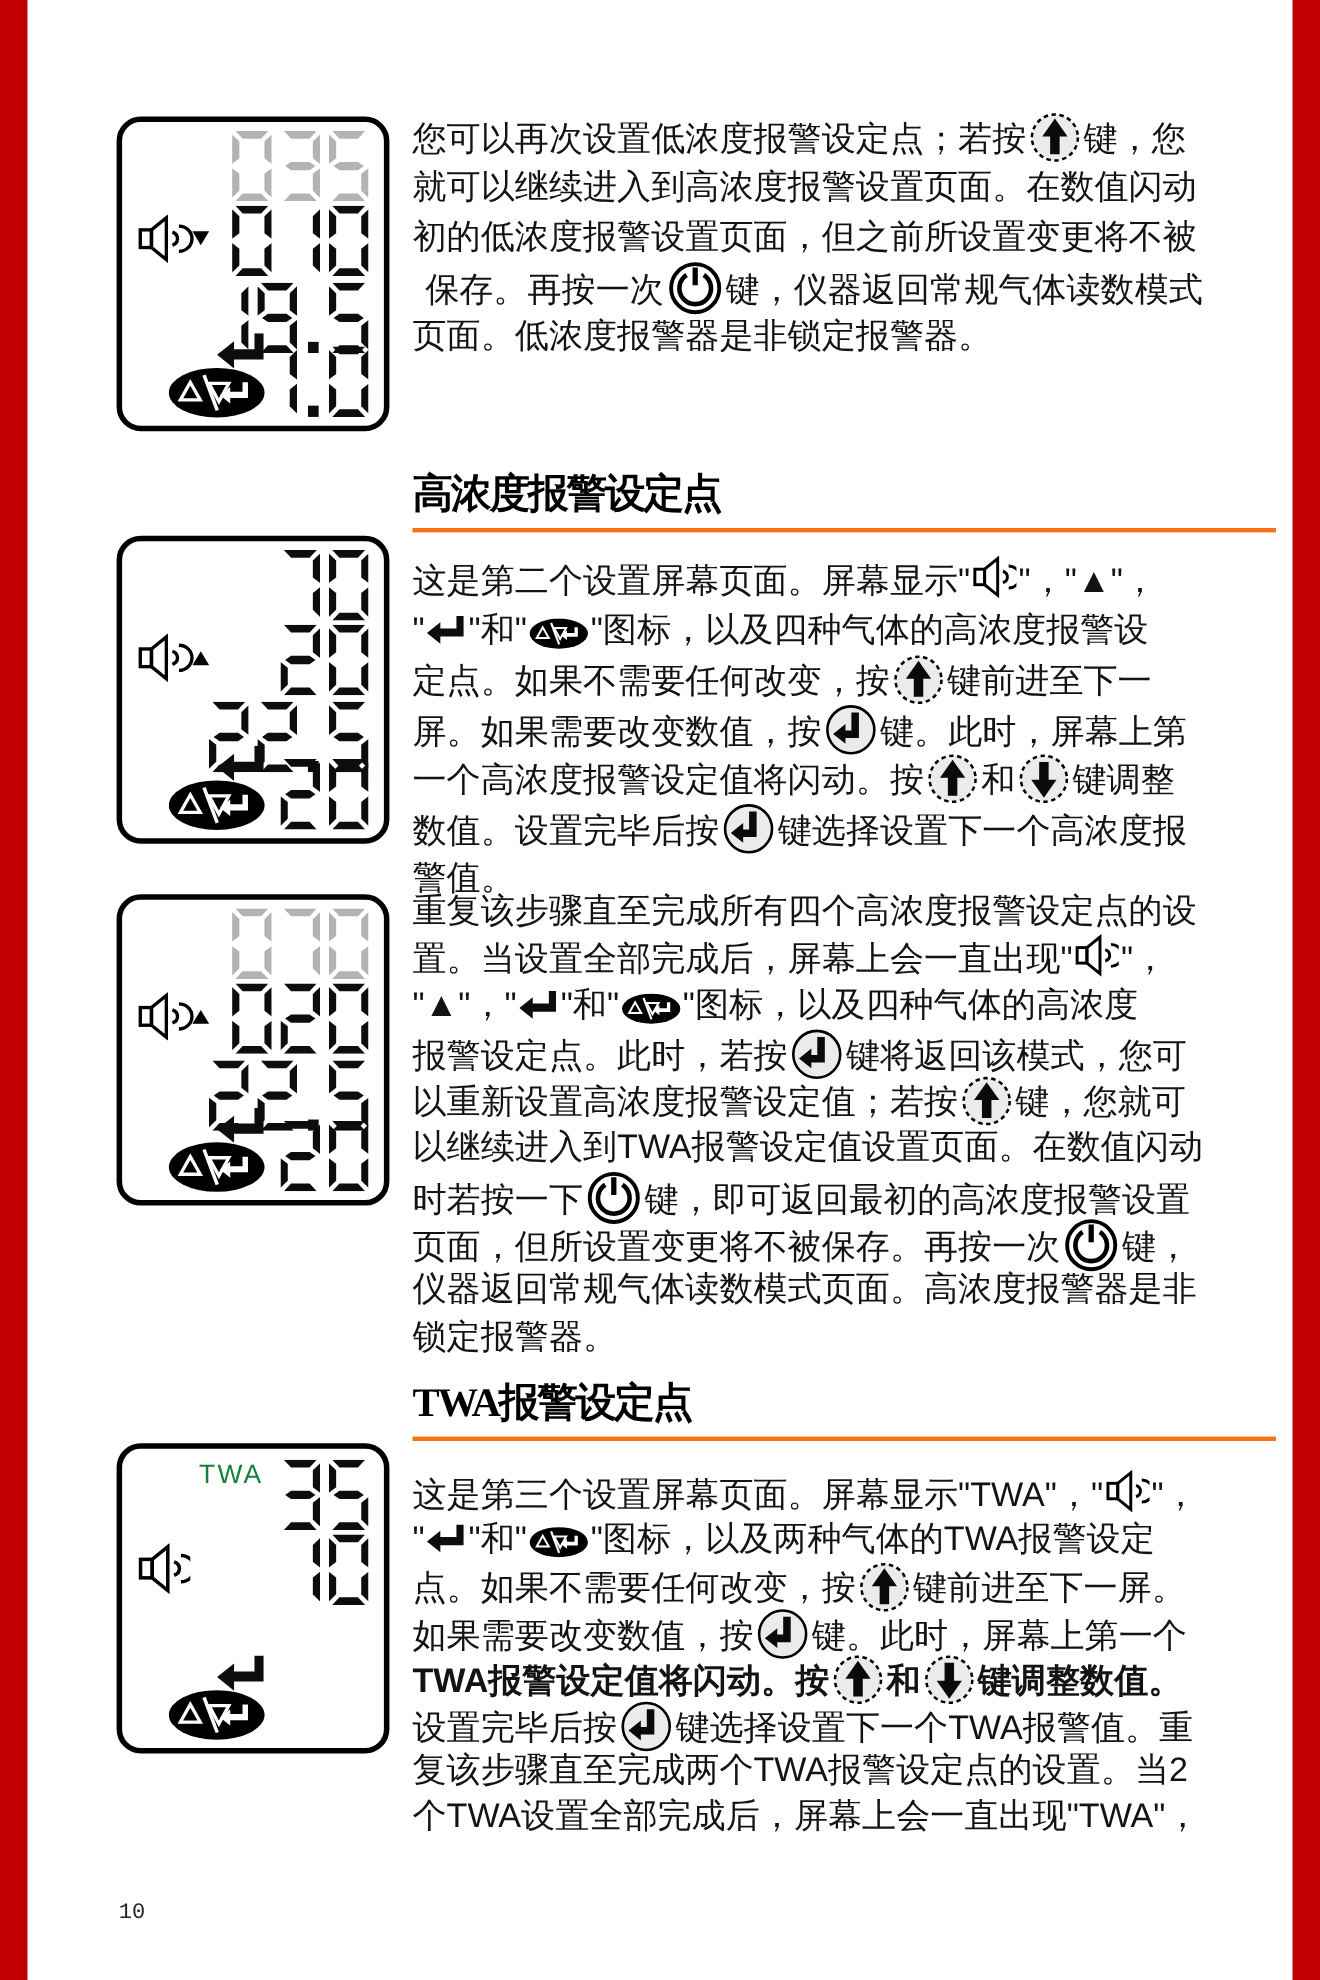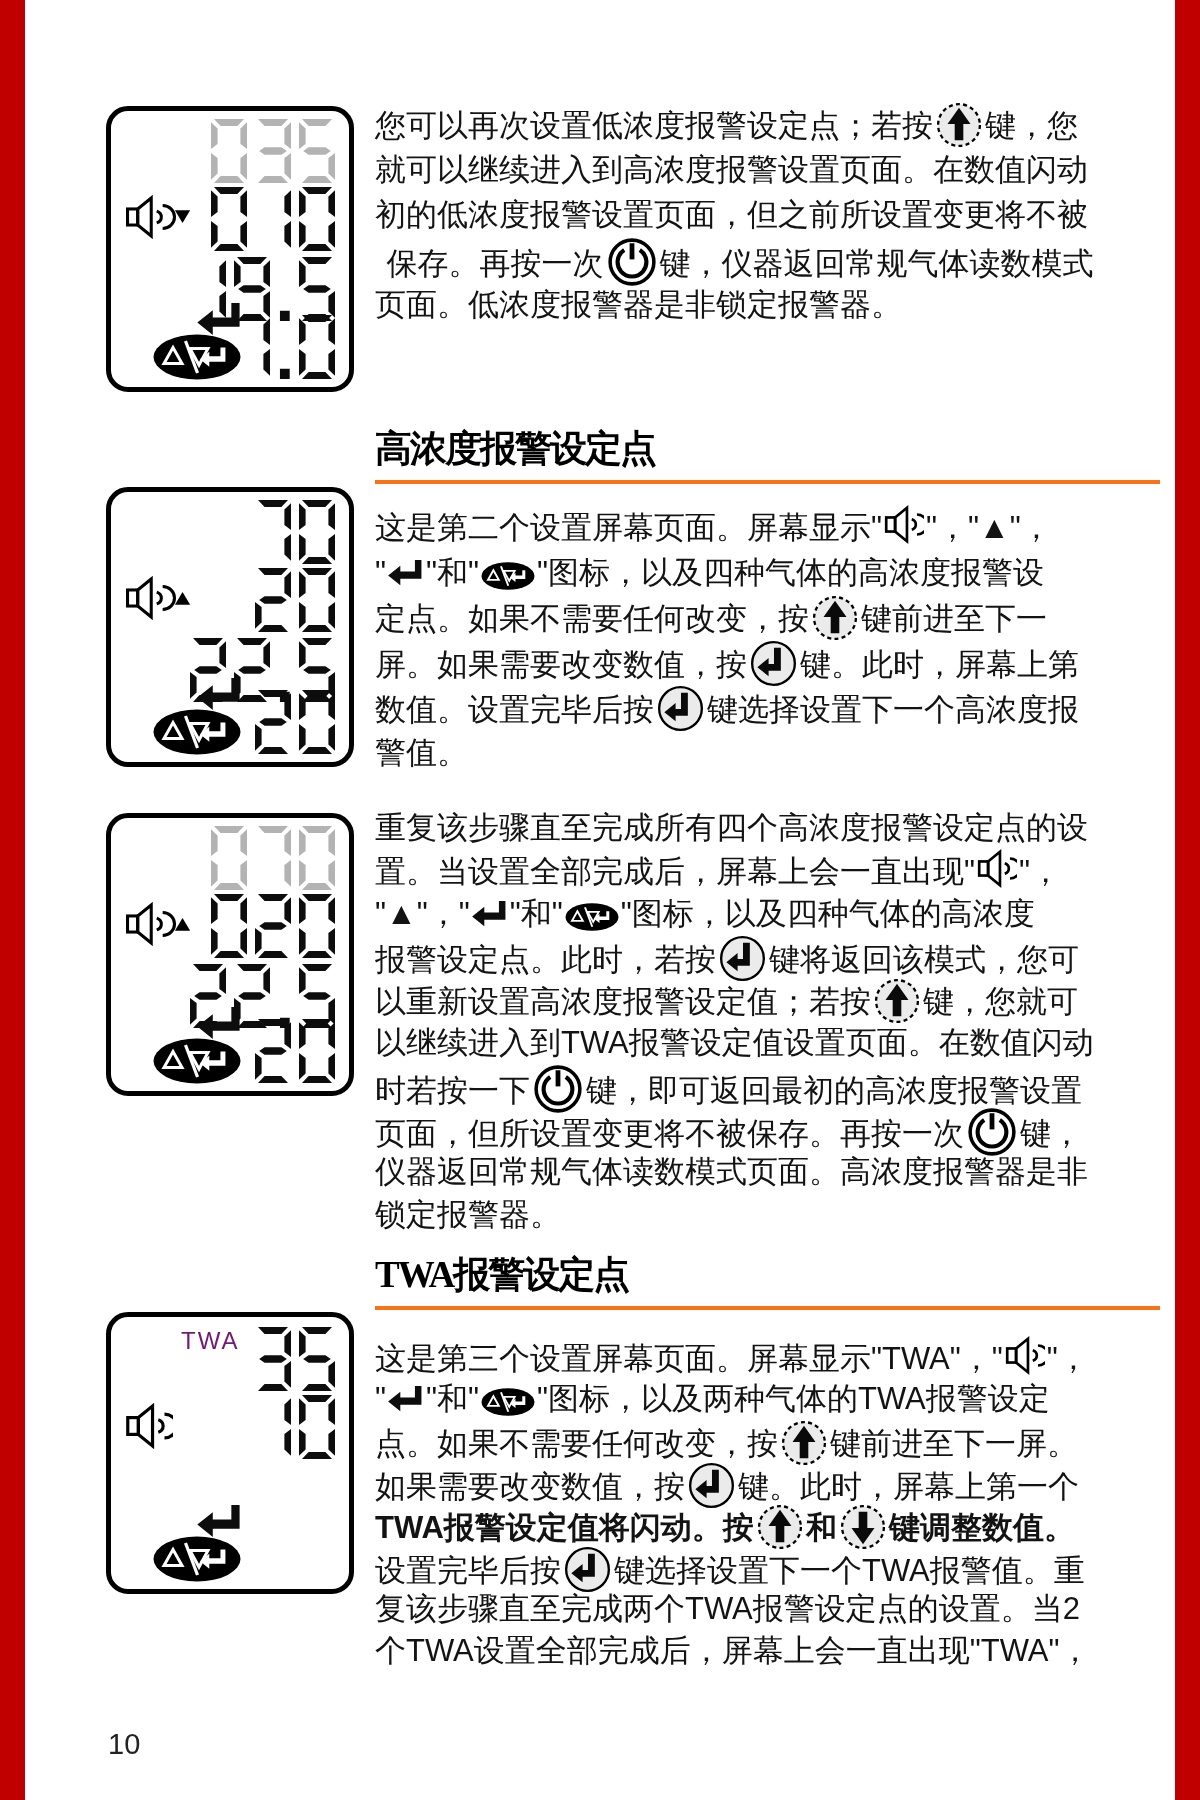--- a/index.html
+++ b/index.html
@@ -12,39 +12,39 @@
   
   .lcd{position:absolute;left:106px;width:248px;background:#fff;border:5px solid #000;
        border-radius:22px;box-sizing:border-box;}
   .lcd-row{position:absolute;right:14px;display:flex;align-items:flex-start;}
   .lcd-row svg{display:block;}
   .lcd-row .gap{margin-left:8px;}
   .r1{top:8px}.r2{top:76px}.r3{top:146px}.r4{bottom:8px}
   .lcd-twa .r1{top:10px}.lcd-twa .r2{top:78px}
   .lcd-speaker{position:absolute;left:14px;top:84px;}
   .lcd-twa .lcd-speaker{top:86px;}
-  .lcd-label{position:absolute;left:70px;top:10px;font-size:24px;letter-spacing:2px;color:#701a75;}
+  .lcd-label{position:absolute;left:70px;top:10px;font-size:24px;letter-spacing:2px;color:#15803d;}
   .lcd-cluster{position:absolute;left:42px;bottom:6px;width:136px;height:78px;}
   .cl-arrow{position:absolute;left:44px;top:0;}
   .cl-oval{position:absolute;left:0;top:31px;}
 
   
   .sec-heading{position:absolute;left:375px;width:785px;height:60px;box-sizing:border-box;
        font-family:"Liberation Serif",serif;font-weight:bold;font-size:37px;color:#000;
        border-bottom:4px solid #f97316;letter-spacing:-2px;}
   .para{position:absolute;left:375px;width:730px;}
   .tl{white-space:nowrap;font-size:31px;color:#131313;}
   .inl{display:inline-block;margin:0 3px;}
   .ik{vertical-align:-12px;}
   .pk{vertical-align:-13px;}
   .it-sp{vertical-align:-6px;margin:0 2px;}
   .it-en{vertical-align:-3px;margin:0 2px;}
   .it-ov{vertical-align:-7px;margin:0 2px;}
 
-  .page-number{position:absolute;left:108px;top:1728px;font-size:29px;color:#222;}
+  .page-number{position:absolute;left:108px;top:1728px;font-size:20px;color:#222;font-family:Liberation Mono, monospace;}
 </style>
 </head>
 <body>
 
 <div class="page">
   <div class="red-strip left" style="background: rgb(192, 0, 0);"></div>
   <div class="red-strip right" style="background: rgb(192, 0, 0);"></div>
   <div id="lcd-layer">
       <div class="lcd" style="top: 106px; height: 286px;">
         <div class="lcd-row r1">
@@ -457,20 +457,27 @@
             </g>
           </svg><span>"图标，以及四种气体的高浓度报警设</span></div>
         <div class="tl" style="height: 45px; line-height: 45px;"><span>定点。如果不需要任何改变，按</span><svg class="inl ik" width="46" height="46" viewBox="0 0 48 48">
     <circle cx="24" cy="24" r="21.8" fill="#ebebeb" stroke="#000" stroke-width="2.4" stroke-dasharray="4.2,3.4"></circle>
             <polygon points="24,6 12,23 19.5,23 19.5,40 28.5,40 28.5,23 36,23" fill="#0a0a0a"></polygon>
           </svg><span>键前进至下一</span></div>
         <div class="tl" style="height: 45px; line-height: 45px;"><span>屏。如果需要改变数值，按</span><svg class="inl ik" width="47" height="47" viewBox="0 0 48 48">
     <circle cx="24" cy="24" r="21.8" fill="#ebebeb" stroke="#000" stroke-width="2.4"></circle>
             <polygon points="24.5,8 31.5,8 31.5,31.5 19,31.5 19,37 7.5,27.8 19,18.5 19,24.5 24.5,24.5" fill="#0a0a0a"></polygon>
           </svg><span>键。此时，屏幕上第</span></div>
+        <div class="tl" style="height: 45px; line-height: 45px;"><span>一个高浓度报警设定值将闪动。按</span><svg class="inl ik" width="46" height="46" viewBox="0 0 48 48">
+    <circle cx="24" cy="24" r="21.8" fill="#ebebeb" stroke="#000" stroke-width="2.4" stroke-dasharray="4.2,3.4"></circle>
+            <polygon points="24,6 12,23 19.5,23 19.5,40 28.5,40 28.5,23 36,23" fill="#0a0a0a"></polygon>
+          </svg><span>和</span><svg class="inl ik" width="46" height="46" viewBox="0 0 48 48">
+    <circle cx="24" cy="24" r="21.8" fill="#ebebeb" stroke="#000" stroke-width="2.4" stroke-dasharray="4.2,3.4"></circle>
+            <polygon points="24,42 12,25 19.5,25 19.5,8 28.5,8 28.5,25 36,25" fill="#0a0a0a"></polygon>
+          </svg><span>键调整</span></div>
         <div class="tl" style="height: 45px; line-height: 45px;"><span>数值。设置完毕后按</span><svg class="inl ik" width="47" height="47" viewBox="0 0 48 48">
     <circle cx="24" cy="24" r="21.8" fill="#ebebeb" stroke="#000" stroke-width="2.4"></circle>
             <polygon points="24.5,8 31.5,8 31.5,31.5 19,31.5 19,37 7.5,27.8 19,18.5 19,24.5 24.5,24.5" fill="#0a0a0a"></polygon>
           </svg><span>键选择设置下一个高浓度报</span></div>
         <div class="tl" style="height: 45px; line-height: 45px;"><span>警值。</span></div>
       </div>
       <div class="para" style="top: 806px;">
         <div class="tl" style="height: 43px; line-height: 43px;"><span>重复该步骤直至完成所有四个高浓度报警设定点的设</span></div>
         <div class="tl" style="height: 43px; line-height: 43px;"><span>置。当设置全部完成后，屏幕上会一直出现"</span><svg class="inl it-sp" width="40" height="39" viewBox="0 0 54 52">
     <rect x="3" y="16.5" width="12" height="19" fill="none" stroke="#000" stroke-width="3.6"></rect>

